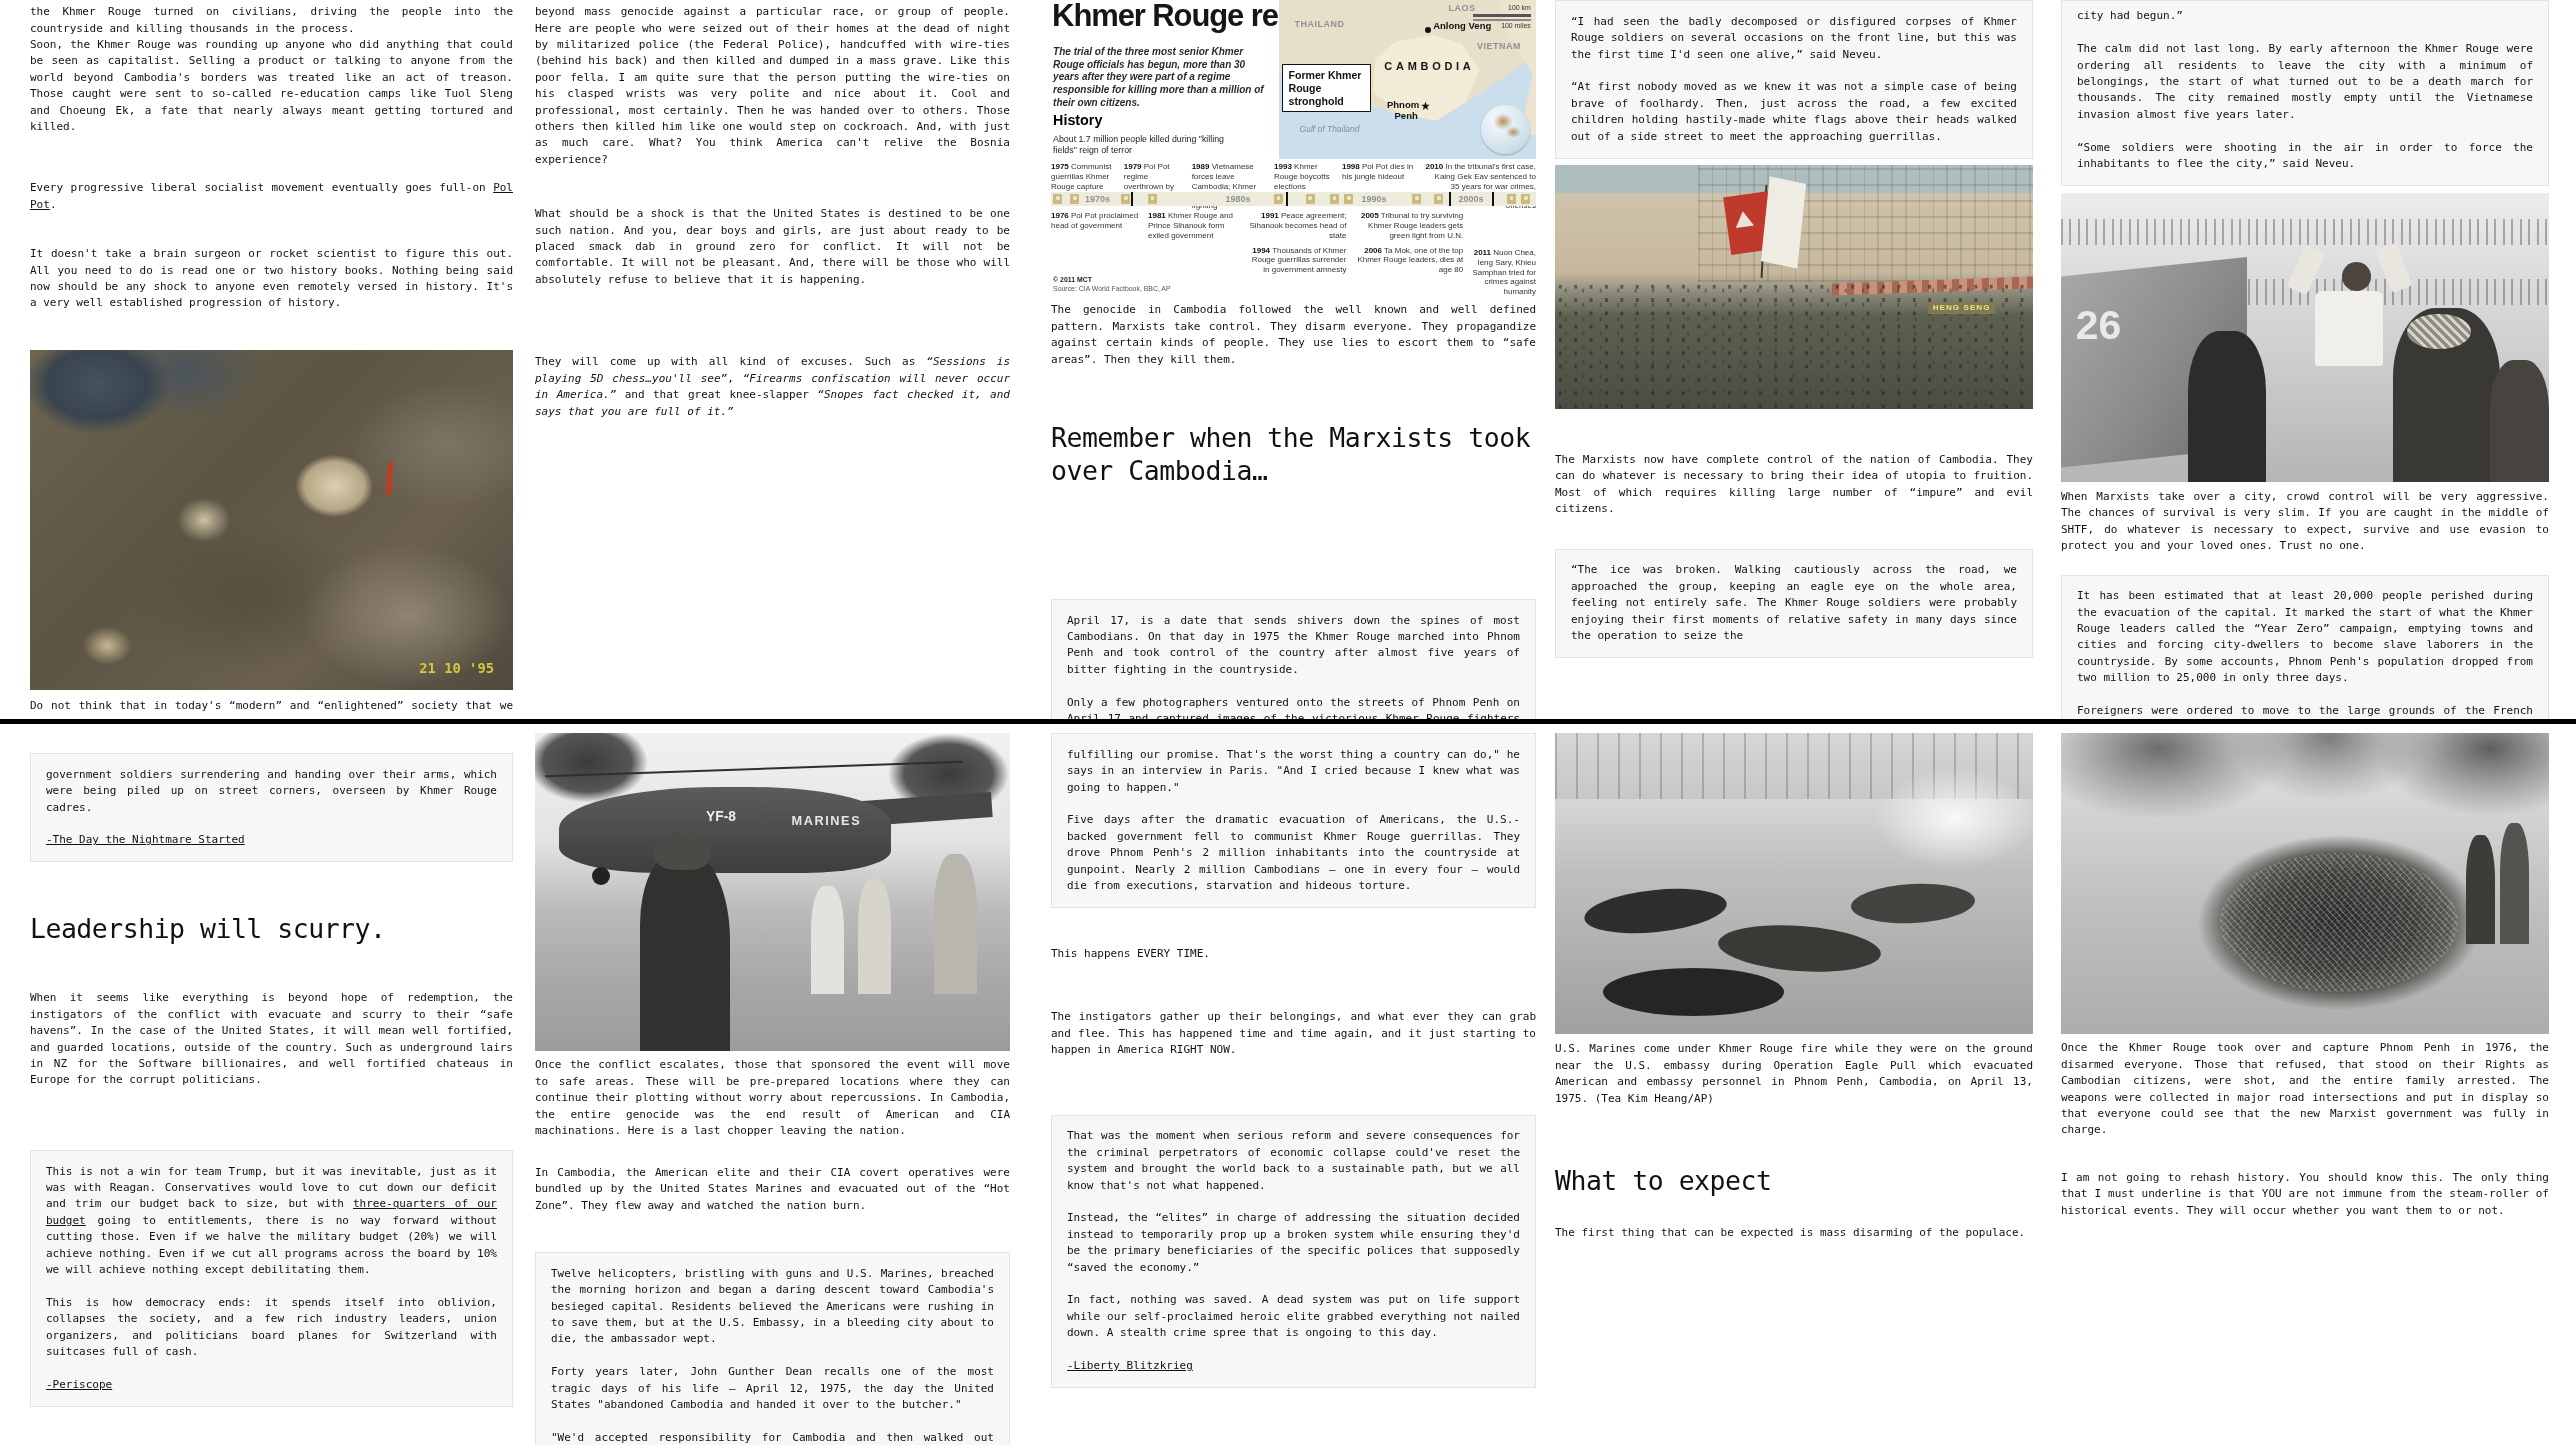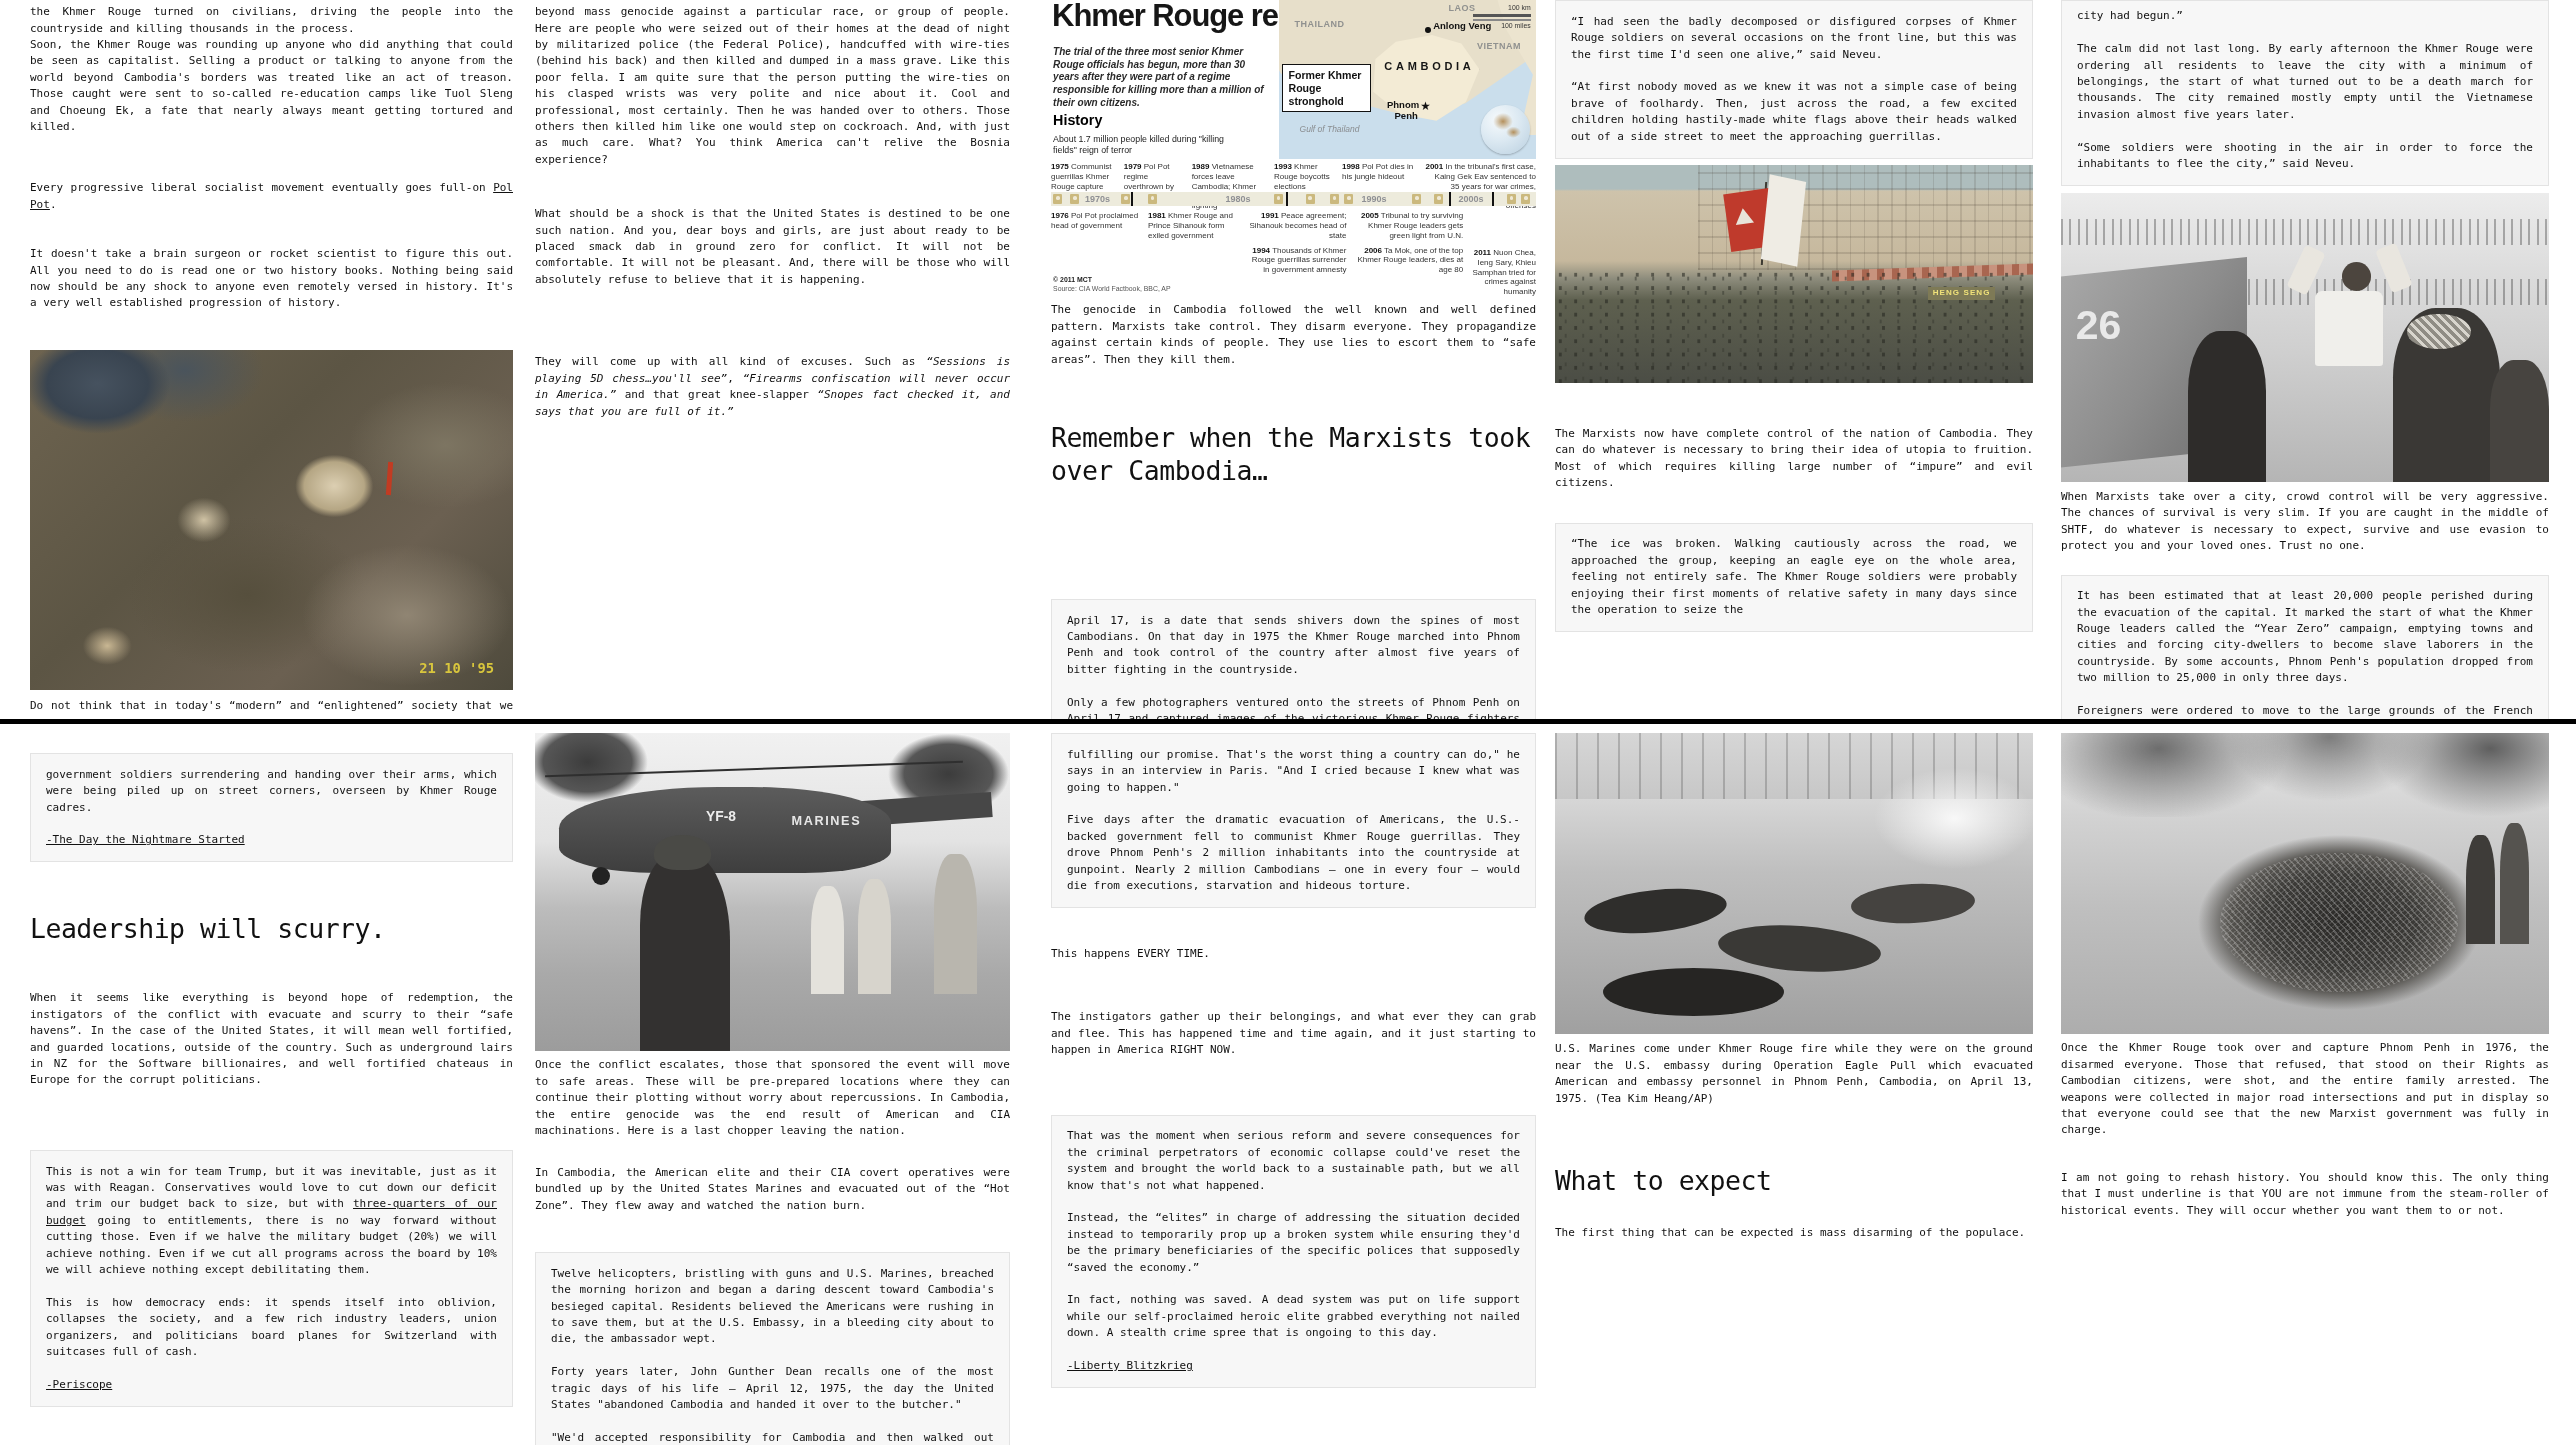--- a/index.html
+++ b/index.html
@@ -24,21 +24,21 @@
     radial-gradient(122px 80px at 32% 6%, #4a545c 0%, rgba(0,0,0,0) 65%),
     radial-gradient(50px 40px at 63% 40%, #dccfb2 0%, #b5a684 60%, rgba(0,0,0,0) 78%),
     radial-gradient(37px 31px at 36% 50%, #cfc2a4 0%, rgba(0,0,0,0) 72%),
     radial-gradient(34px 26.5px at 16% 87%, #c9b793 0%, rgba(0,0,0,0) 72%),
     radial-gradient(149px 101px at 78% 78%, #908573 0%, rgba(0,0,0,0) 70%),
     radial-gradient(170px 111px at 45% 72%, #564f3d 0%, rgba(0,0,0,0) 70%),
     radial-gradient(138px 90px at 86% 28%, #7d7562 0%, rgba(0,0,0,0) 70%),
     linear-gradient(135deg,#6e6450 0%,#5c5544 40%,#6b6051 70%,#4e4a3c 100%);}
   .mg-marker{position:absolute;left:74%;top:33%;width:4.8px;height:33px;background:#c23b22;transform:rotate(4deg);}
   .mg-stamp{position:absolute;right:19px;bottom:13.8px;font:700 13.8px "DejaVu Sans Mono",monospace;color:#e6d23c;opacity:.9;}
-  .ph-crowd{height:218px;background:
+  .ph-crowd{height:244px;background:
     linear-gradient(180deg,#aebdbd 0%,#aebdbd 11%,#cec3ab 12%,#c6b89d 44%,#8e8d7d 52%,#5e604f 62%,#4b4d45 100%); padding-left: 12px;}
   .cr-lines{position:absolute;left:30%;top:0;width:70%;height:48%;
     background:repeating-linear-gradient(90deg,rgba(60,50,40,.14) 0 1.6px,rgba(0,0,0,0) 1.6px 13.8px),
                repeating-linear-gradient(0deg,rgba(60,50,40,.16) 0 1.6px,rgba(0,0,0,0) 1.6px 16px);}
   .cr-awning{position:absolute;right:0;top:47%;width:42%;height:5%;
     background:repeating-linear-gradient(90deg,#a96650 0 7.4px,#c8937e 7.4px 15px);transform:skewY(-2deg);}
   .cr-speckle{position:absolute;left:0;bottom:0;width:100%;height:52%;opacity:.55;
     background:radial-gradient(3.7px 4.8px at 5.3px 4.8px,#24251f 42%,rgba(0,0,0,0) 43%) 0 0/15.4px 13.3px,
                radial-gradient(3.2px 4.2px at 10.6px 8.5px,#3a3c33 42%,rgba(0,0,0,0) 43%) 0 0/17.5px 14.3px;}
   .cr-redflag{position:absolute;left:36%;top:12%;width:46px;height:58px;background:#bf3a2c;transform:rotate(-8deg);}
@@ -199,21 +199,21 @@
           <span>100 miles</span>
         </div>
         <div class="map-globe"></div>
       </div>
       <div class="tl-top">
         <div class="tl-cell" style="width:15%;"><b>1975</b> <span>Communist guerrillas Khmer Rouge capture Phnom Penh</span></div>
         <div class="tl-cell" style="width:14%;"><b>1979</b> <span>Pol Pot regime overthrown by Vietnam</span></div>
         <div class="tl-cell" style="width:17%;"><b>1989</b> <span>Vietnamese forces leave Cambodia; Khmer Rouge resume fighting</span></div>
         <div class="tl-cell" style="width:14%;"><b>1993</b> <span>Khmer Rouge boycotts elections</span></div>
         <div class="tl-cell" style="width:16%;"><b>1998</b> <span>Pol Pot dies in his jungle hideout</span></div>
-        <div class="tl-cell tl-right" style="width:24%;"><b>2001</b> <span>In the tribunal's first case, Kaing Gek Eav sentenced to 35 years for war crimes, crimes against humanity, other offenses</span></div>
+        <div class="tl-cell tl-right" style="width:24%;"><b>2010</b> <span>In the tribunal's first case, Kaing Gek Eav sentenced to 35 years for war crimes, crimes against humanity, other offenses</span></div>
       </div>
       <div class="tl-bar">
         <span class="sq" style="left:0.5%;"></span>
         <span class="sq" style="left:4%;"></span>
         <span class="sq" style="left:14.5%;"></span>
         <span class="sq" style="left:20%;"></span>
         <span class="sq" style="left:46%;"></span>
         <span class="sq" style="left:52.5%;"></span>
         <span class="sq" style="left:57.5%;"></span>
         <span class="sq" style="left:60.5%;"></span>

